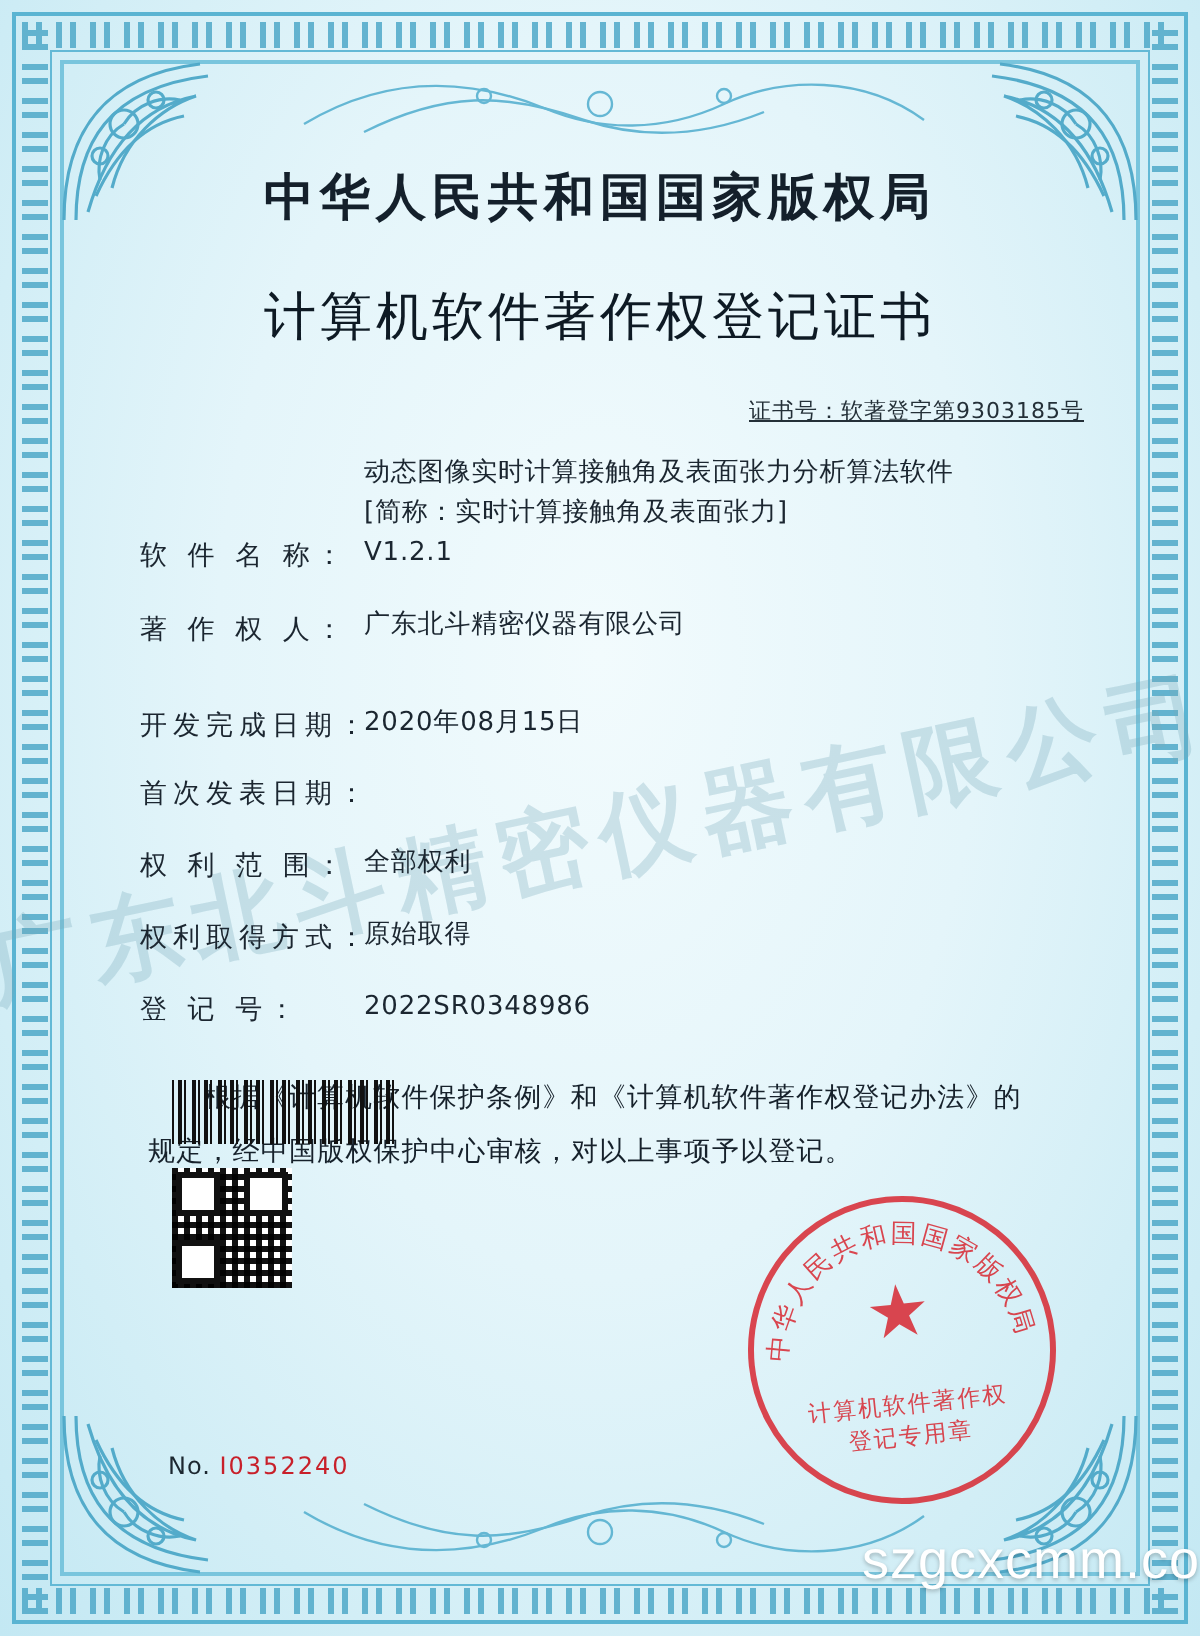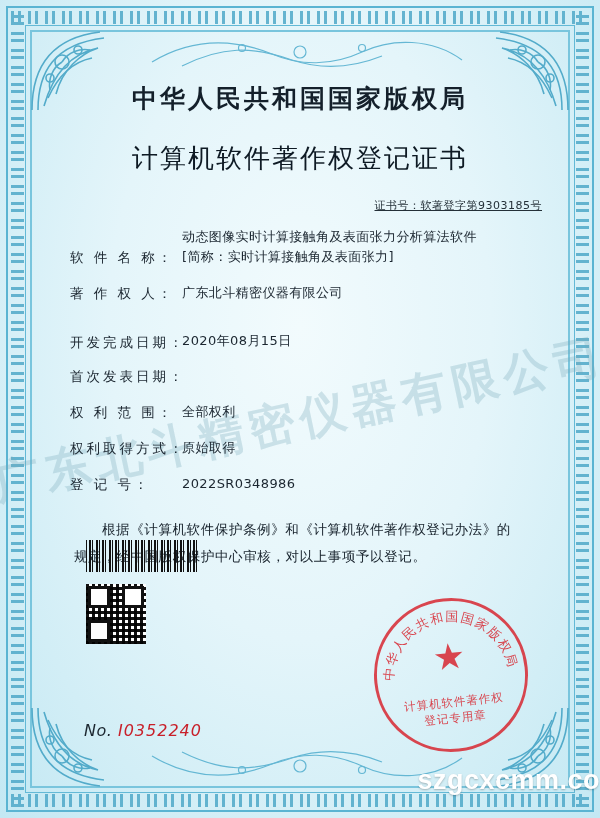--- a/index.html
+++ b/index.html
@@ -260,24 +260,23 @@
     line-height: 1.45;
     letter-spacing: 1px;
     color: #d8202a;
   }
 
   
   .footer-no {
     position: absolute;
     left: 84px;
     bottom: 78px;
-    font-size: 16px;
+    font-size: 12px;
     color: #1c2730;
     letter-spacing: 0.5px;
-    font-style: italic;
   }
   .footer-no .num {
     color: #c8202a;
     letter-spacing: 1px;
   }
   .footer-date {
     position: absolute;
     right: 74px;
     bottom: 78px;
     font-size: 13px;
@@ -285,21 +284,21 @@
     letter-spacing: 0.5px;
   }
 
   
   .site-overlay {
     position: absolute;
     right: 0;
     bottom: 22px;
     font-size: 27px;
     color: #ffffff;
-    font-weight: 700;
+    font-weight: 400;
     letter-spacing: 0.5px;
     text-shadow: 0 1px 2px rgba(0,0,0,0.25);
     font-family: "Liberation Sans", sans-serif;
   }
 </style>
 </head>
 <body>
 
 <div class="certificate">
 
@@ -402,20 +401,21 @@
 
     <div class="cert-no">证书号：软著登字第9303185号</div>
 
     <div class="fields">
 
       <div class="field-row">
         <div class="field-label">软 件 名 称：</div>
         <div class="field-value">
           <span>动态图像实时计算接触角及表面张力分析算法软件</span>
           <span class="line2">[简称：实时计算接触角及表面张力]</span>
+          <span class="line3">V1.2.1</span>
         </div>
       </div>
 
       <div class="field-row">
         <div class="field-label">著 作 权 人：</div>
         <div class="field-value">广东北斗精密仪器有限公司</div>
       </div>
 
       <div class="spacer-lg"></div>
 

